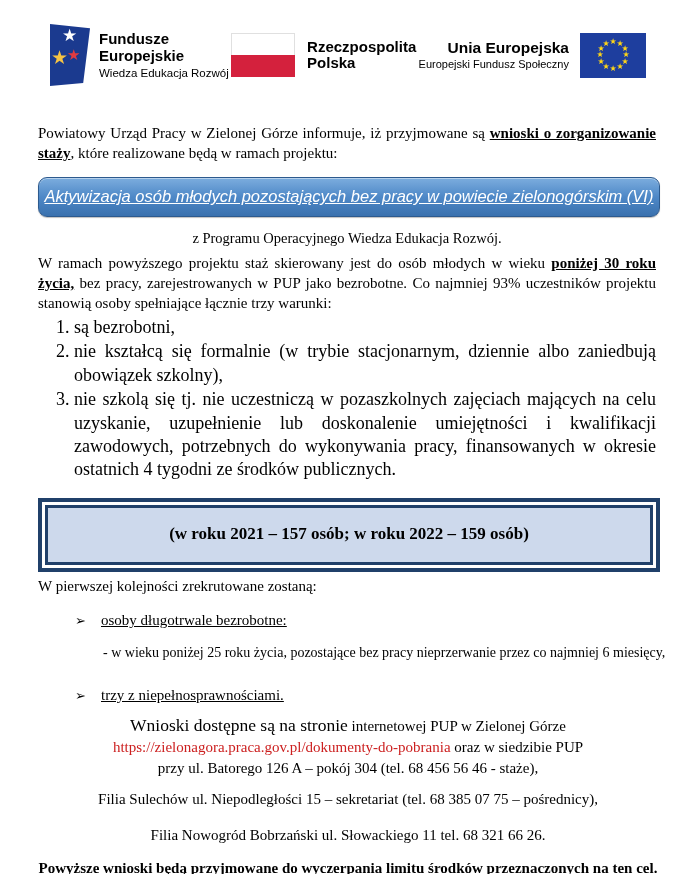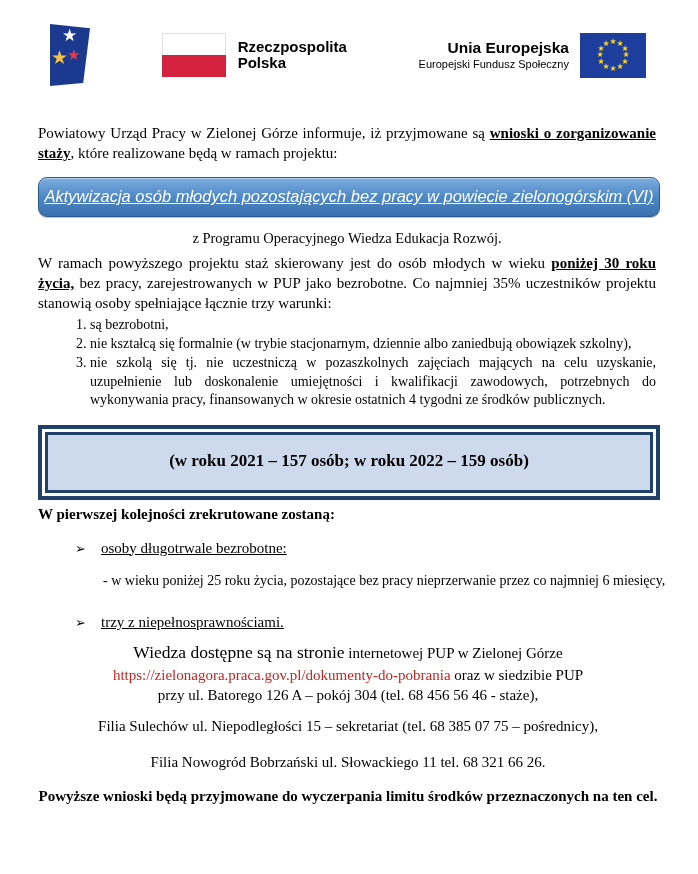--- a/index.html
+++ b/index.html
@@ -36,29 +36,29 @@
 
   .banner { margin:13px 38px 0 38px; height:38px; border-radius:9px;
             border:1px solid #2d5a8e;
             background:linear-gradient(180deg,#7cadde 0%, #4e88c7 50%, #3a71ae 100%);
             box-shadow:inset 0 1px 0 rgba(255,255,255,.45), 0 1px 1px rgba(0,0,0,.25);
             display:flex; align-items:center; justify-content:center; }
   .banner span { font-family:"Liberation Sans", sans-serif; font-style:italic; font-size:16.5px; color:#ffffff;text-decoration:underline; }
 
   .program-line { margin-top:12px; text-align:center; font-size:14.5px; }
   .desc { margin-top:6px; }
-  ol.conditions { margin:2px 42px 0 16px; padding-left:74px; font-size:14px; line-height:1.3; }
+  ol.conditions { margin:2px 42px 0 0; padding-left:74px; font-size:18px; line-height:1.3; }
   ol.conditions li { text-align:justify; margin-bottom:1px; }
 
   
   .stats-outer { margin:16px 38px 0 38px; border:4px solid #20406a; background:#ffffff; padding:3px; }
   .stats-inner { border:3px solid #20406a; background:#cdd9ec; text-align:center; padding:14px 6px 16px 6px; }
   .stats-inner div { font-weight:bold; font-size:17px; line-height:1.45; }
 
-  .priority-heading { margin:6px 42px 0 38px; font-weight:bold; font-size:15px; }
+  .priority-heading { margin:6px 42px 0 38px; font-weight:normal; font-size:15px; }
 
   .group { margin:17px 42px 0 75px; font-size:15px; }
   .group .arrow { display:inline-block; width:26px; font-size:13px; }
   .group .label { text-decoration:underline; }
   .group-details { margin:15px 30px 0 103px; font-size:14px; line-height:1.32; }
 
   .contact { margin:10px 40px 0 38px; text-align:center; font-size:15px; line-height:1.35; }
   .contact .big { font-size:17.5px; }
   .contact .link { color:#cc2020; cursor:pointer; }
   .spacer-s { height:11px; }
@@ -71,20 +71,25 @@
 
 <div class="page">
 
   <div class="logos">
     <div class="logo-block">
       <div class="fe-flag">
           <span class="fe-star white">★</span>
           <span class="fe-star yellow">★</span>
           <span class="fe-star red">★</span>
         </div>
+      <div class="fe-text">
+        <div class="fe-title">Fundusze</div>
+        <div class="fe-title">Europejskie</div>
+        <div class="fe-sub">Wiedza Edukacja Rozwój</div>
+      </div>
     </div>
 
     <div class="logo-block">
       <div class="pl-flag">
         <div class="pl-white"></div>
         <div class="pl-red"></div>
       </div>
       <div class="pl-text">
         <div>Rzeczpospolita</div>
         <div>Polska</div>
@@ -114,21 +119,21 @@
   </div>
 
   <p class="para"><span>Powiatowy Urząd Pracy w Zielonej Górze informuje, iż przyjmowane są </span><span class="bu">wnioski o zorganizowanie staży</span><span>, które realizowane będą w ramach projektu:</span></p>
 
   <div class="banner">
     <span>Aktywizacja osób młodych pozostających bez pracy w powiecie zielonogórskim (VI)</span>
   </div>
 
   <div class="para program-line" style="margin-top:12px;">z Programu Operacyjnego Wiedza Edukacja Rozwój.</div>
 
-  <p class="para desc" style="margin-top:6px;"><span>W ramach powyższego projektu staż skierowany jest do osób młodych w wieku </span><span class="bu">poniżej 30 roku życia,</span><span> bez pracy, zarejestrowanych w PUP jako bezrobotne. Co najmniej 35% uczestników projektu stanowią osoby spełniające łącznie trzy warunki:</span></p>
+  <p class="para desc" style="margin-top:6px;"><span>W ramach powyższego projektu staż skierowany jest do osób młodych w wieku </span><span class="bu">poniżej 30 roku życia,</span><span> bez pracy, zarejestrowanych w PUP jako bezrobotne. Co najmniej 93% uczestników projektu stanowią osoby spełniające łącznie trzy warunki:</span></p>
 
   <ol class="conditions">
     <li><span>są bezrobotni,</span></li>
     <li><span>nie kształcą się formalnie (w trybie stacjonarnym, dziennie albo zaniedbują obowiązek szkolny),</span></li>
     <li><span>nie szkolą się tj. nie uczestniczą w pozaszkolnych zajęciach mających na celu uzyskanie, uzupełnienie lub doskonalenie umiejętności i kwalifikacji zawodowych, potrzebnych do wykonywania pracy, finansowanych w okresie ostatnich 4 tygodni ze środków publicznych.</span></li>
   </ol>
 
   <div class="stats-outer">
     <div class="stats-inner">
       <div>(w roku 2021 – 157 osób; w roku 2022 – 159 osób)</div>
@@ -138,21 +143,21 @@
   <div class="priority-heading">W pierwszej kolejności zrekrutowane zostaną:</div>
 
   <div class="group"><span class="arrow">➢</span><span class="label">osoby długotrwale bezrobotne:</span></div>
   <div class="group-details">
     <div>- w wieku poniżej 25 roku życia, pozostające bez pracy nieprzerwanie przez co najmniej 6 miesięcy,</div>
   </div>
 
   <div class="group" style="margin-top:24px;"><span class="arrow">➢</span><span class="label">trzy z niepełnosprawnościami.</span></div>
 
   <div class="contact">
-    <div><span class="big">Wiedza dostępne są na stronie</span><span> internetowej PUP w Zielonej Górze</span></div>
+    <div><span class="big">Wnioski dostępne są na stronie</span><span> internetowej PUP w Zielonej Górze</span></div>
     <div><span class="link">https://zielonagora.praca.gov.pl/dokumenty-do-pobrania</span><span> oraz w siedzibie PUP</span></div>
     <div>przy ul. Batorego 126 A – pokój 304 (tel. 68 456 56 46 - staże),</div>
     <div class="spacer-s"></div>
     <div>Filia Sulechów ul. Niepodległości 15 – sekretariat (tel. 68 385 07 75 – pośrednicy),</div>
     <div class="spacer-m"></div>
     <div>Filia Nowogród Bobrzański ul. Słowackiego 11 tel. 68 321 66 26.</div>
   </div>
 
   <div class="closing">Powyższe wnioski będą przyjmowane do wyczerpania limitu środków przeznaczonych na ten cel.</div>
 

